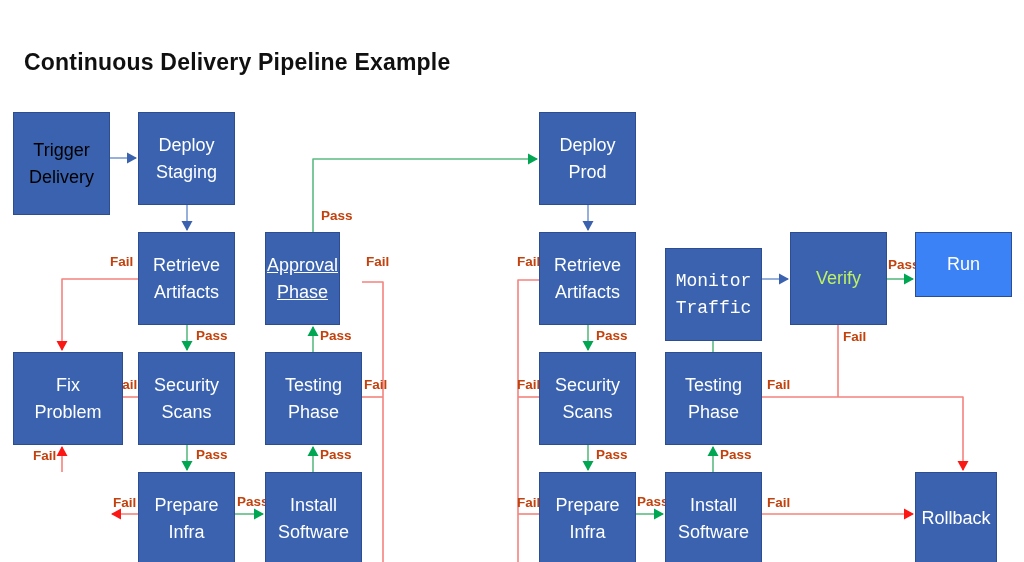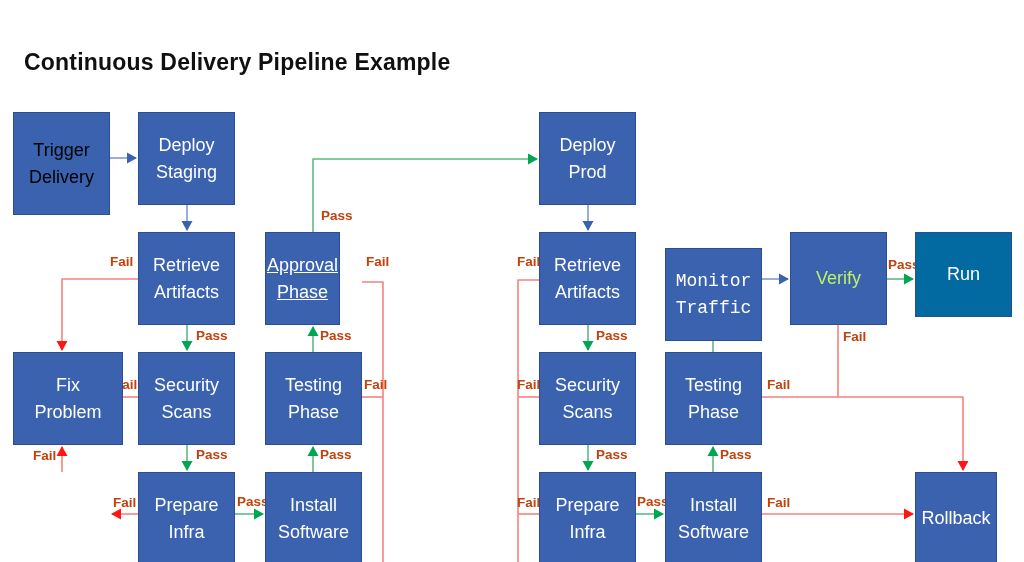--- a/index.html
+++ b/index.html
@@ -117,21 +117,21 @@
 Infra</div>
     <div class="node" style="left: 265px; top: 428px; width: 97px; height: 93px; background: rgb(58, 98, 174); border: 1.5px solid rgb(44, 77, 146); color: rgb(255, 255, 255);">Install
 Software</div>
     <div class="node" style="left: 539px; top: 68px; width: 97px; height: 93px; background: rgb(58, 98, 174); border: 1.5px solid rgb(44, 77, 146); color: rgb(255, 255, 255);">Deploy
 Prod</div>
     <div class="node" style="left: 539px; top: 188px; width: 97px; height: 93px; background: rgb(58, 98, 174); border: 1.5px solid rgb(44, 77, 146); color: rgb(255, 255, 255);">Retrieve
 Artifacts</div>
     <div class="node" style="left: 665px; top: 204px; width: 97px; height: 93px; background: rgb(58, 98, 174); border: 1.5px solid rgb(44, 77, 146); color: rgb(255, 255, 255); font-family: Liberation Mono, monospace;">Monitor
 Traffic</div>
     <div class="node" style="left: 790px; top: 188px; width: 97px; height: 93px; background: rgb(58, 98, 174); border: 1.5px solid rgb(44, 77, 146); color: #bef264;">Verify</div>
-    <div class="node" style="left: 915px; top: 188px; width: 97px; height: 85px; background: #0369a1; border: 1.5px solid rgb(44, 77, 146); color: rgb(255, 255, 255);">Run</div>
+    <div class="node" style="left: 915px; top: 188px; width: 97px; height: 65px; background: #3b82f6; border: 1.5px solid rgb(44, 77, 146); color: rgb(255, 255, 255);">Run</div>
     <div class="node" style="left: 539px; top: 308px; width: 97px; height: 93px; background: rgb(58, 98, 174); border: 1.5px solid rgb(44, 77, 146); color: rgb(255, 255, 255);">Security
 Scans</div>
     <div class="node" style="left: 665px; top: 308px; width: 97px; height: 93px; background: rgb(58, 98, 174); border: 1.5px solid rgb(44, 77, 146); color: rgb(255, 255, 255);">Testing
 Phase</div>
     <div class="node" style="left: 539px; top: 428px; width: 97px; height: 93px; background: rgb(58, 98, 174); border: 1.5px solid rgb(44, 77, 146); color: rgb(255, 255, 255);">Prepare
 Infra</div>
     <div class="node" style="left: 665px; top: 428px; width: 97px; height: 93px; background: rgb(58, 98, 174); border: 1.5px solid rgb(44, 77, 146); color: rgb(255, 255, 255);">Install
 Software</div>
     <div class="node" style="left: 915px; top: 428px; width: 82px; height: 93px; background: rgb(58, 98, 174); border: 1.5px solid rgb(44, 77, 146); color: rgb(255, 255, 255);">Rollback</div>
   </div>

